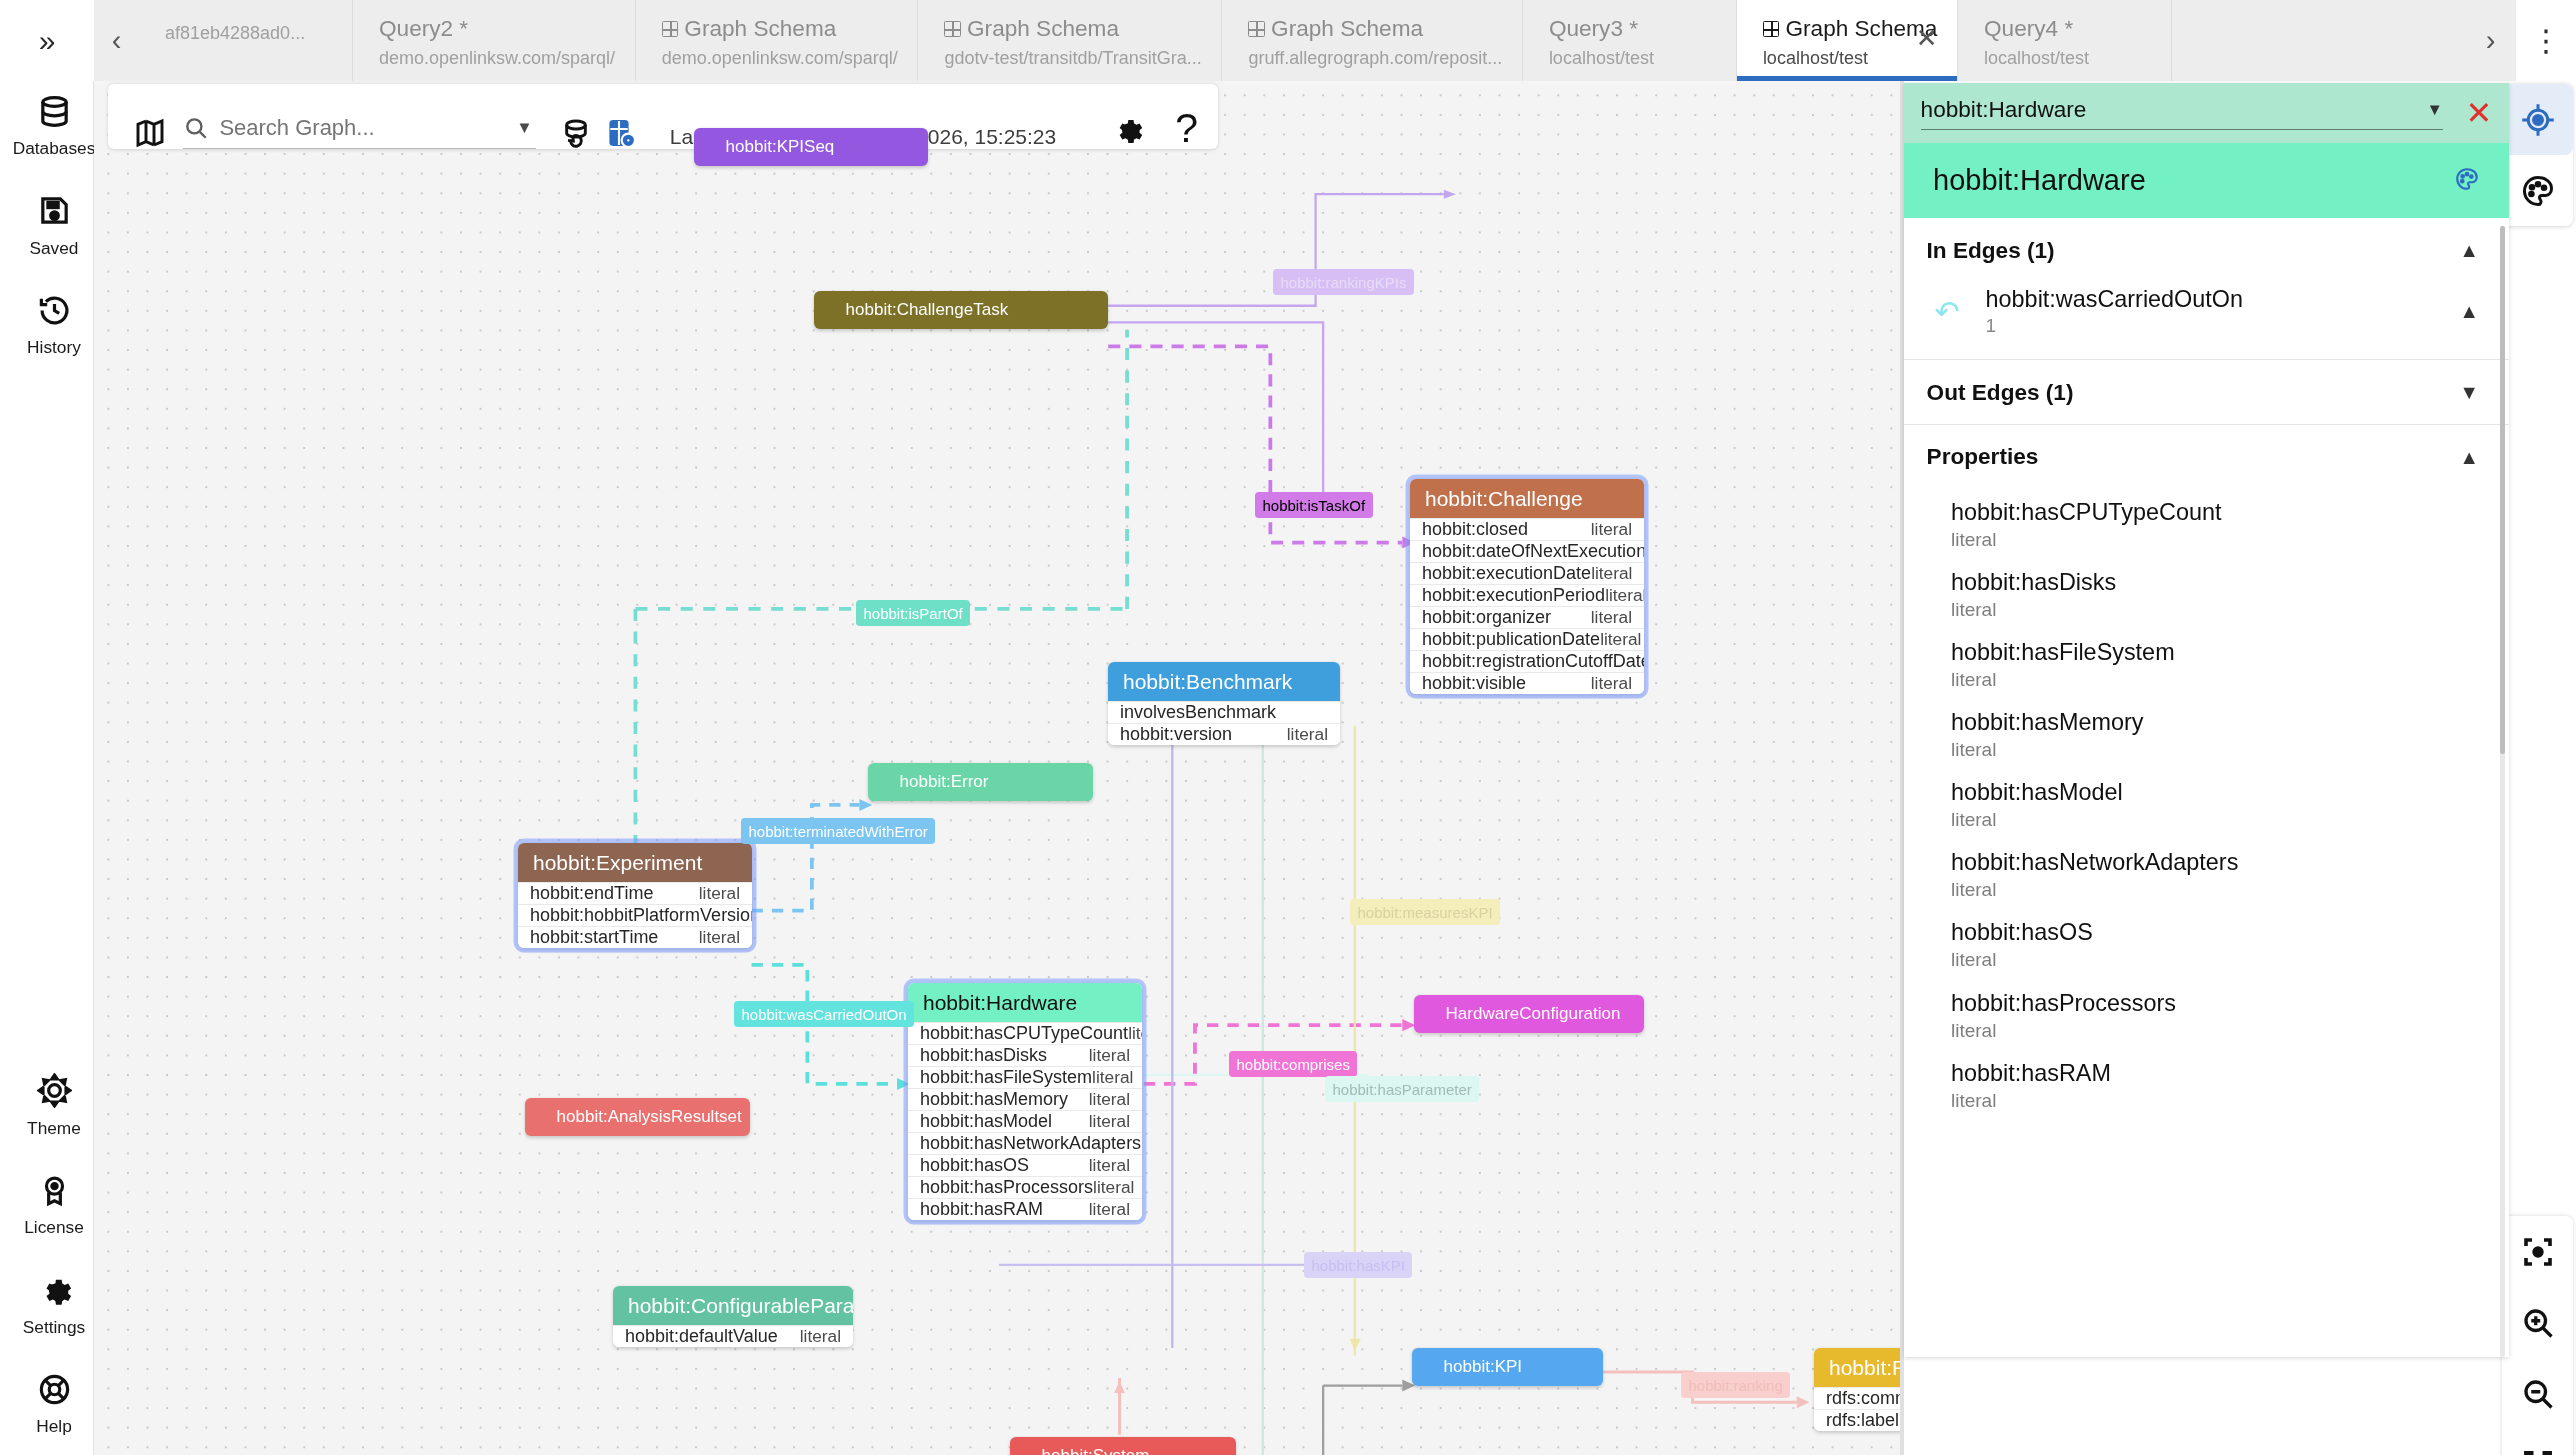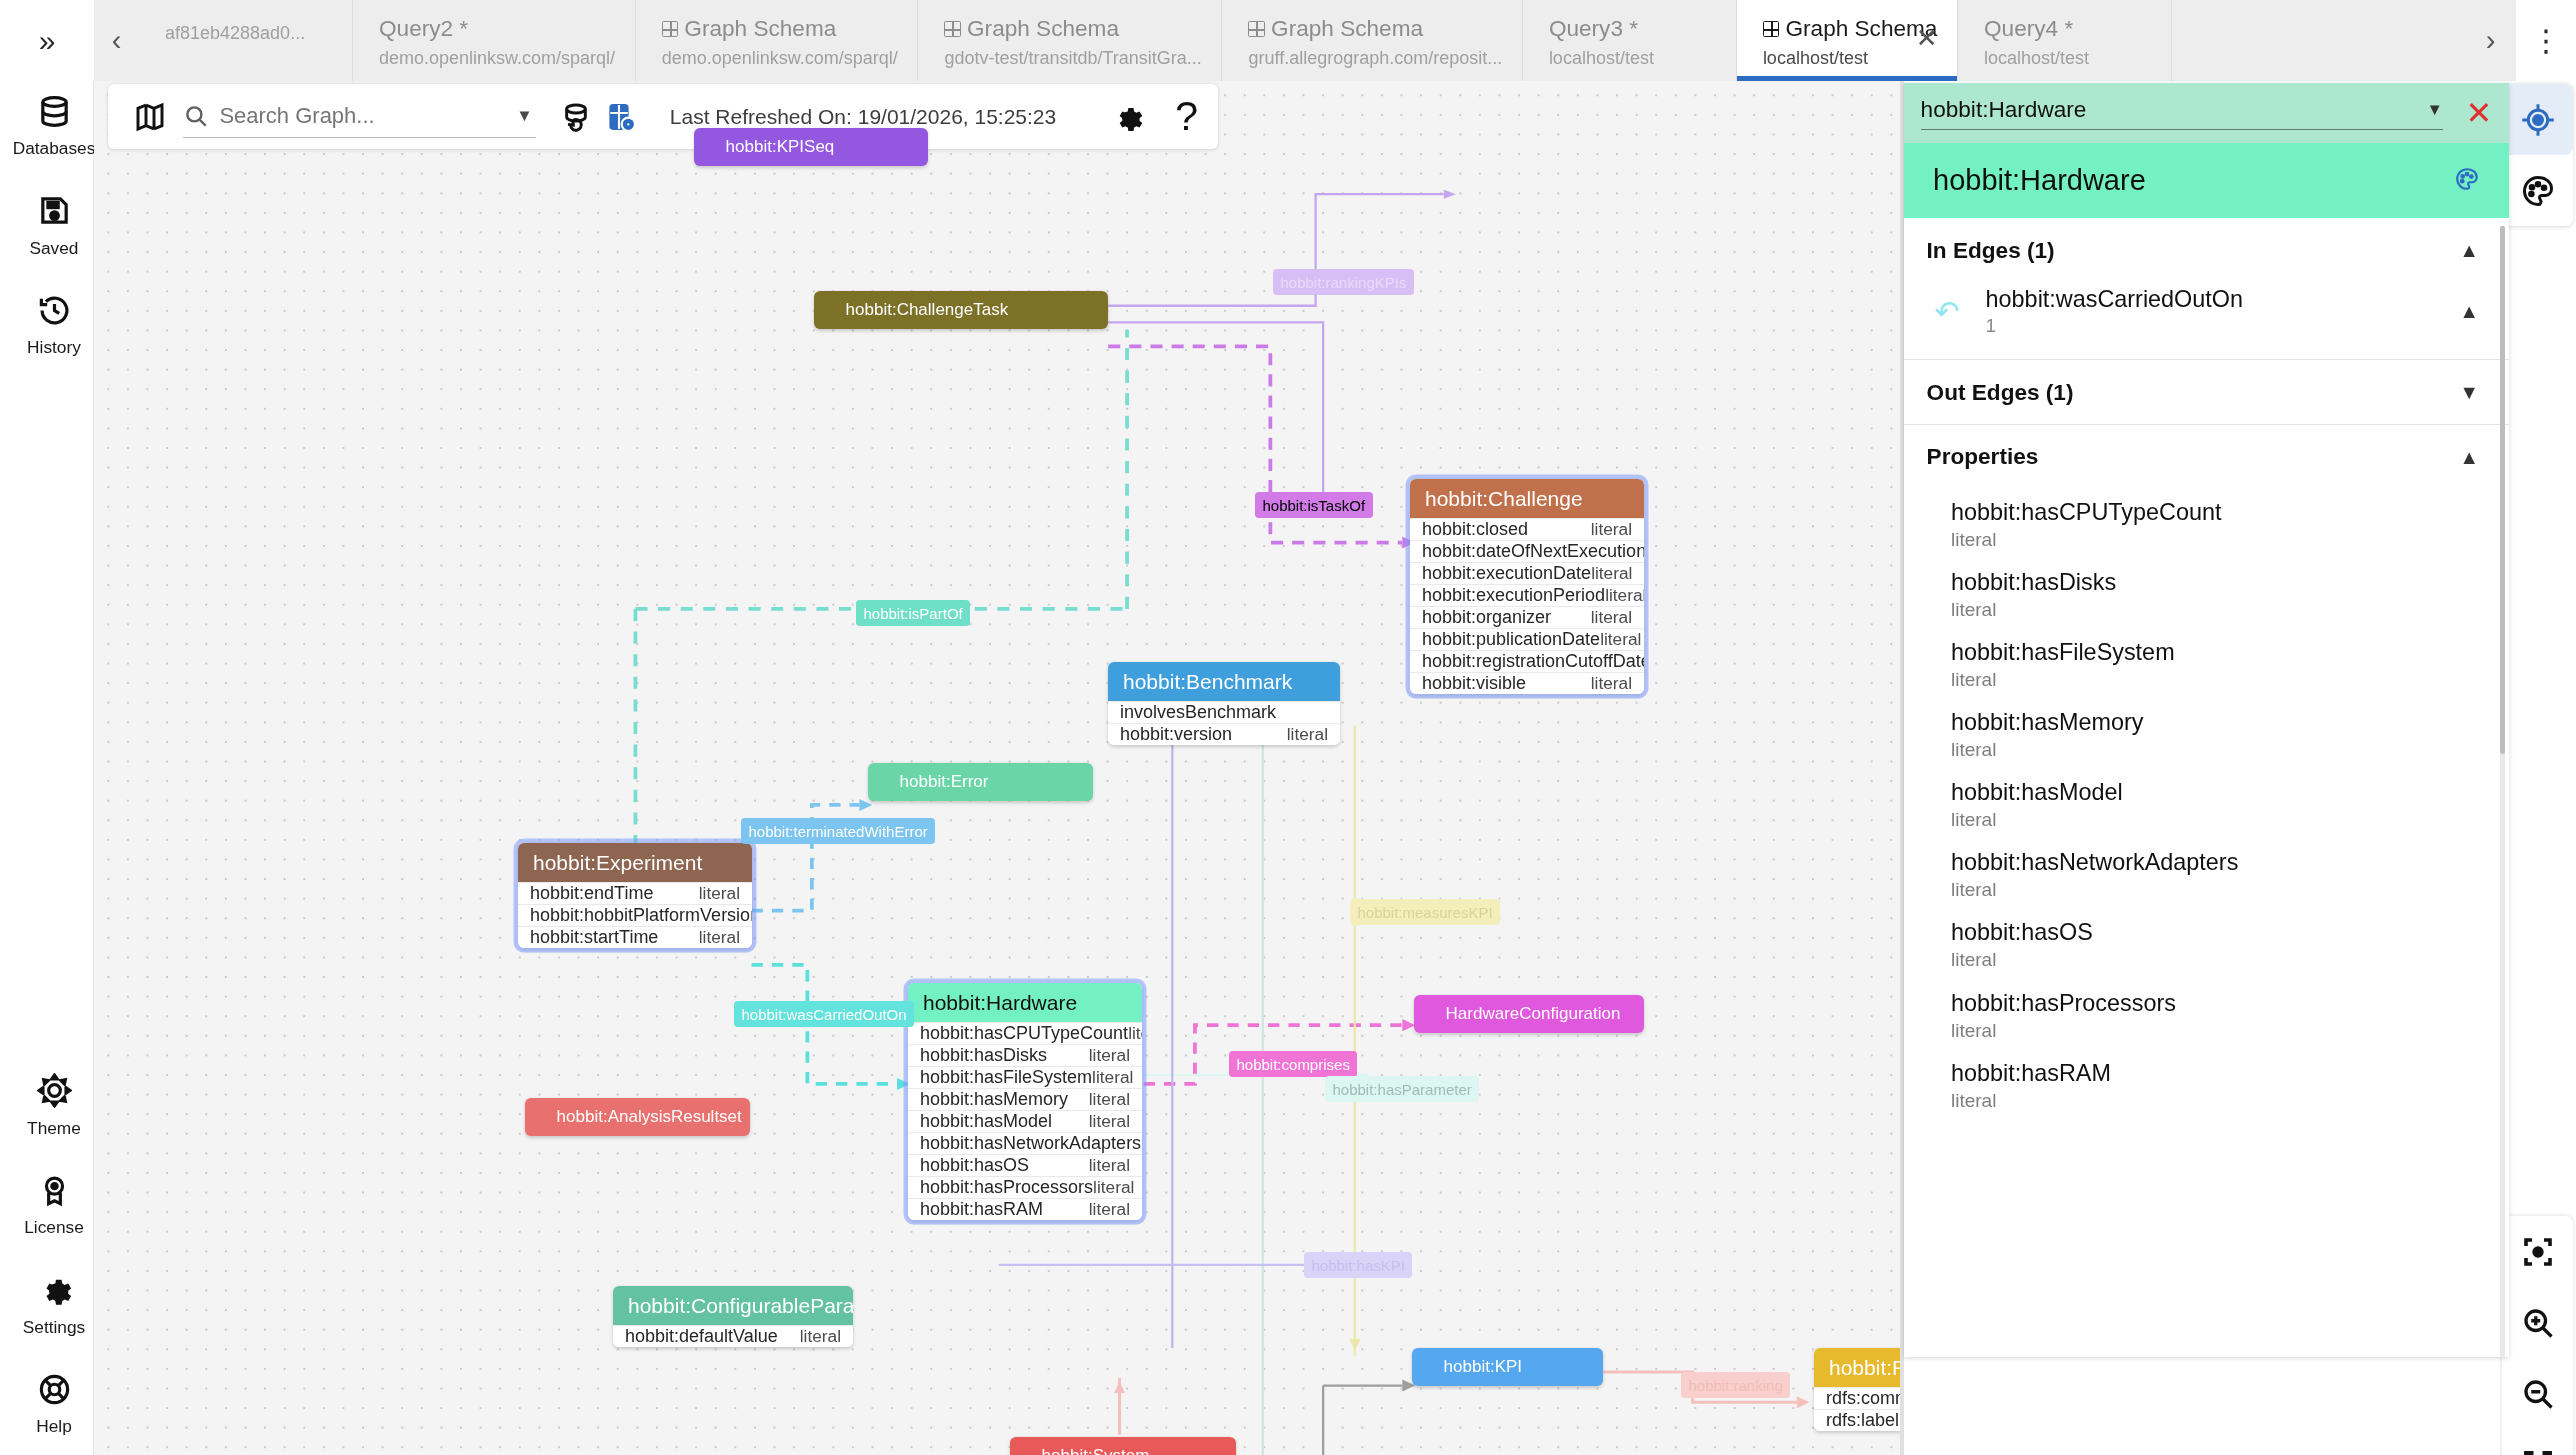--- a/index.html
+++ b/index.html
@@ -76,21 +76,21 @@
     position: absolute; left: 94px; top: 81px; width: 1806px; height: 1374px;
     background: #f4f4f4;
     background-image: radial-gradient(#c9c9c9 1.2px, transparent 1.2px);
     background-size: 19.6px 19.6px; background-position: 4.5px 4.5px;
     overflow: hidden;
   }
   
   .gtoolbar {
     position: absolute; left: 13.6px; top: 3px; height: 65px; width: 1110px;
     background: #fff; border-radius: 6px; box-shadow: 0 0.8px 3.8px rgba(0,0,0,.14);
-    display: flex; align-items: center; padding: 0 19.6px; gap: 0;
+    display: flex; align-items: flex-end; padding: 0 19.6px; gap: 0;
   }
   .gt-ico { width: 45px; display:flex; align-items:center; justify-content:center; color:#111; cursor:pointer;}
   .gt-ico svg { width: 32px; height: 32px; }
   .search-box { position: relative; width: 353px; margin-left: 10.6px; display:flex; align-items:center;
      border-bottom: 1.5px solid #b9b9b9; height: 42px; }
   .search-box svg { width: 26px; height: 26px; color:#5f5f5f; }
   .search-inp { border:0; outline:0; font-size: 22px; color:#9a9a9a; background:transparent;
      margin-left: 10.6px; width: 249px; font-family:"Liberation Sans",sans-serif; }
   .search-caret { position:absolute; right: 3px; top: 10.6px; font-size: 16.6px; color:#4a4a4a; }
   .gt-refreshed { font-size: 21px; color:#3d3d3d; margin-left: 26px; white-space:nowrap;}

